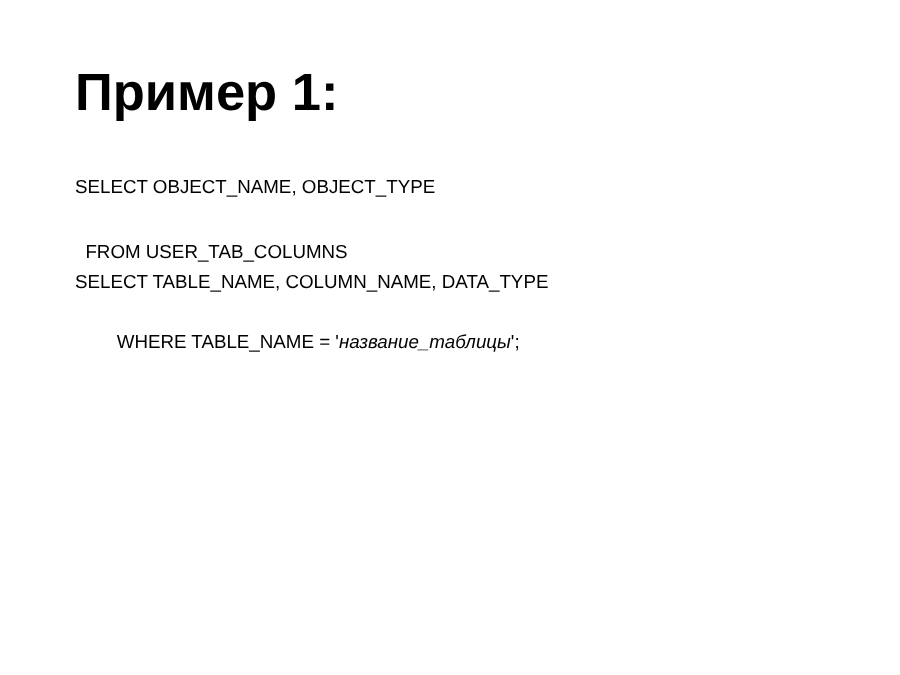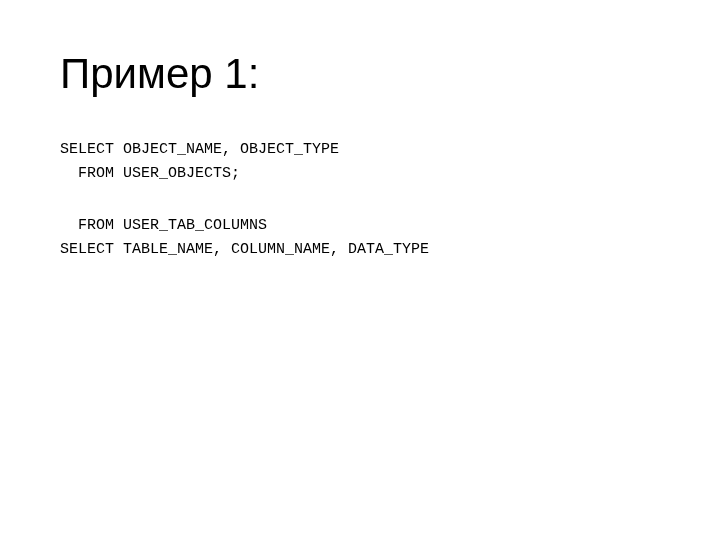--- a/index.html
+++ b/index.html
@@ -18,28 +18,28 @@
 
     .page-container {
       width: 720px;
       height: 540px;
       padding: 50px 60px;
       background: #ffffff;
     }
 
     .slide-title {
       font-size: 42px;
-      font-weight: normal;
+      font-weight: bold;
       color: #000000;
       margin-bottom: 40px;
       font-family: Arial, sans-serif;
     }
 
     .code-block {
-      font-family: Liberation Mono, monospace;
+      font-family: Liberation Sans, sans-serif;
       font-size: 15px;
       color: #000000;
       line-height: 1.6;
       margin-bottom: 28px;
       margin-top: 26px;
     }
 
     .code-line {
       display: block;
       white-space: pre;
@@ -51,21 +51,23 @@
   </style>
 </head>
 <body>
 
 <div class="page-container">
 
   <h1 class="slide-title">Пример 1:</h1>
 
   <div class="code-block">
     <span class="code-line">SELECT OBJECT_NAME, OBJECT_TYPE</span>
-    <span class="code-line">  FROM USER_OBJECTS;</span>
   </div>
 
   <div class="code-block">
     <span class="code-line">  FROM USER_TAB_COLUMNS</span>
     <span class="code-line">SELECT TABLE_NAME, COLUMN_NAME, DATA_TYPE</span>
+    <span class="code-line">
+      <span>  WHERE TABLE_NAME = '</span><span class="italic-text">название_таблицы</span><span>';</span>
+    </span>
   </div>
 
 </div>
 
 </body></html>

